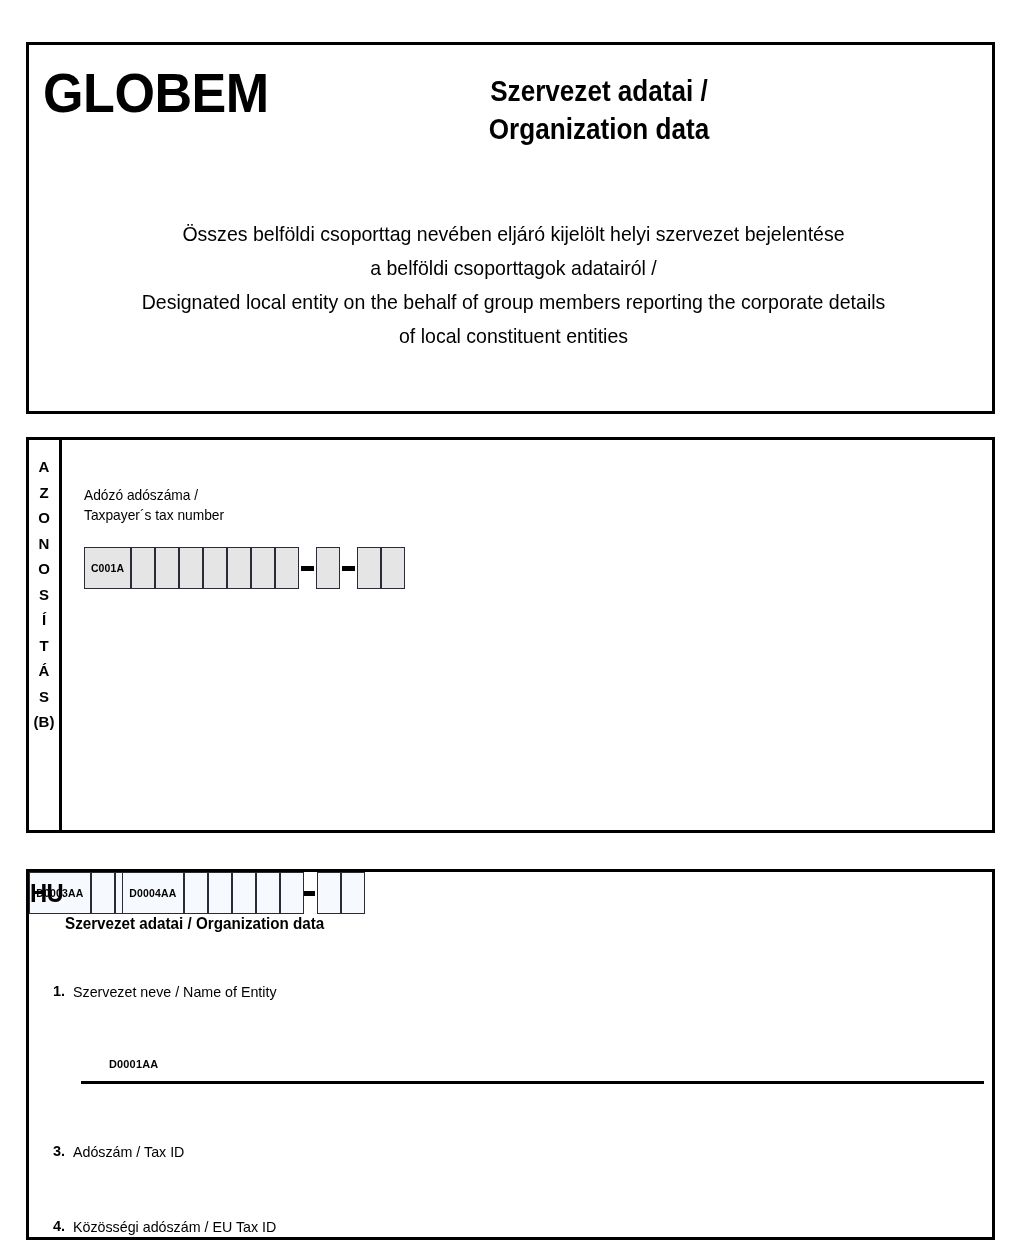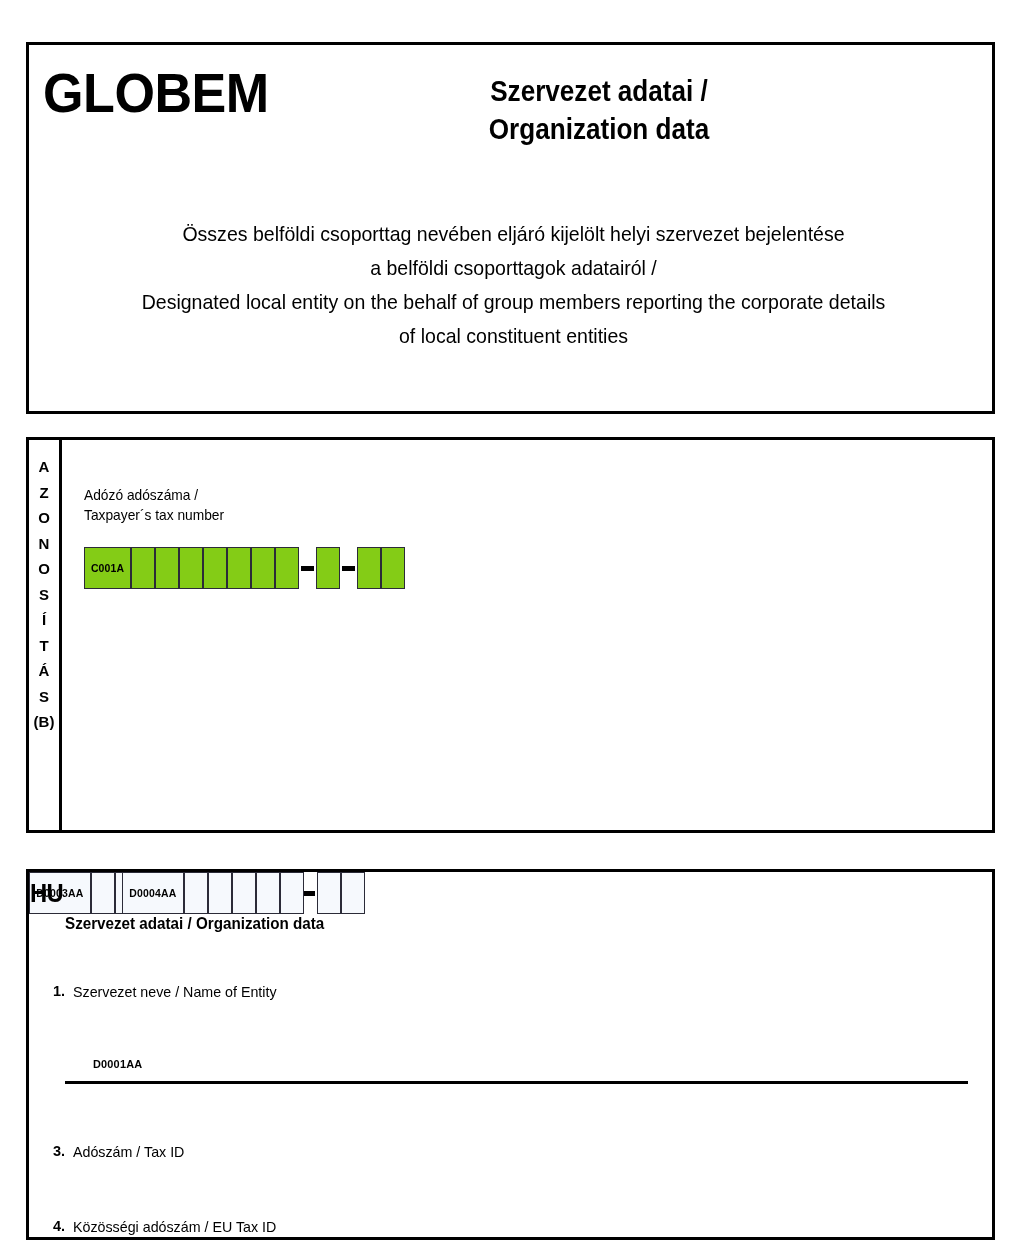--- a/index.html
+++ b/index.html
@@ -148,21 +148,21 @@
     align-items: center;
     justify-content: center;
   }
   .cell-sep i {
     display: block;
     width: 13px;
     height: 5px;
     background: #000000;
   }
   
-  .tint-lavender .cell { background: #84cc16; }
+  .tint-lavender .cell { background: #e5e5e5; }
   
   .tint-bluewhite .cell { background: #f6f9fd; }
 
   
   #organization-box {
     left: 26px;
     top: 869px;
     width: 969px;
     height: 371px;
   }
@@ -198,21 +198,21 @@
     transform-origin: left top;
     white-space: nowrap;
     padding-top: 1px;
   }
   #row-name  { top: 110px; }
   #row-taxid { top: 270px; }
   #row-eutax { top: 345px; }
 
   .name-answer {
     position: absolute;
-    left: 36px;
+    left: 52px;
     top: 182px;
     width: 903px;
   }
   .name-code {
     font-size: 11.5px;
     font-weight: bold;
     letter-spacing: 0.2px;
     transform: scaleX(0.95);
     transform-origin: left top;
     display: inline-block;

